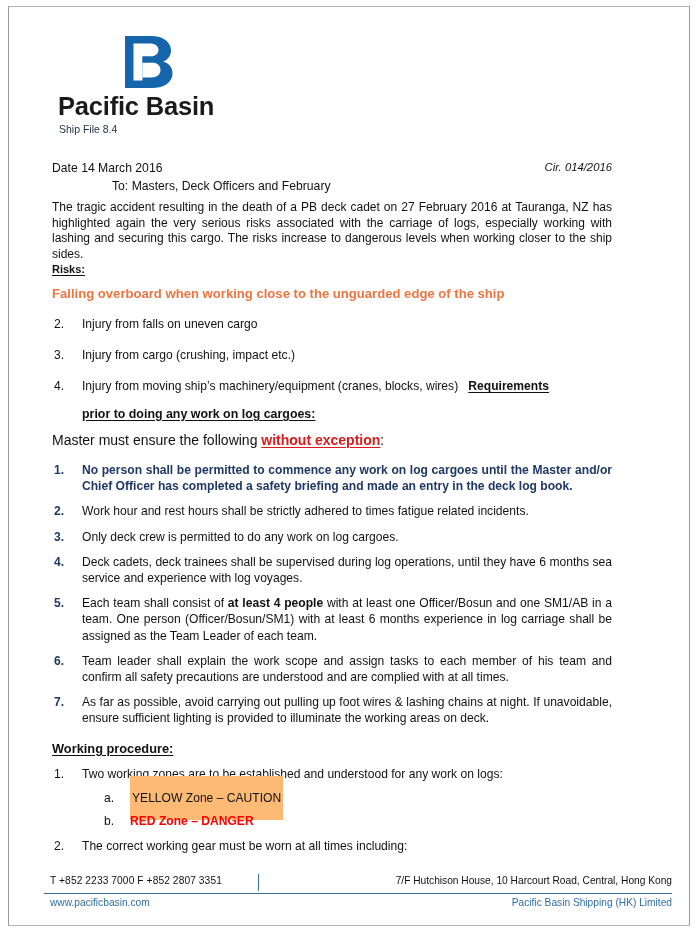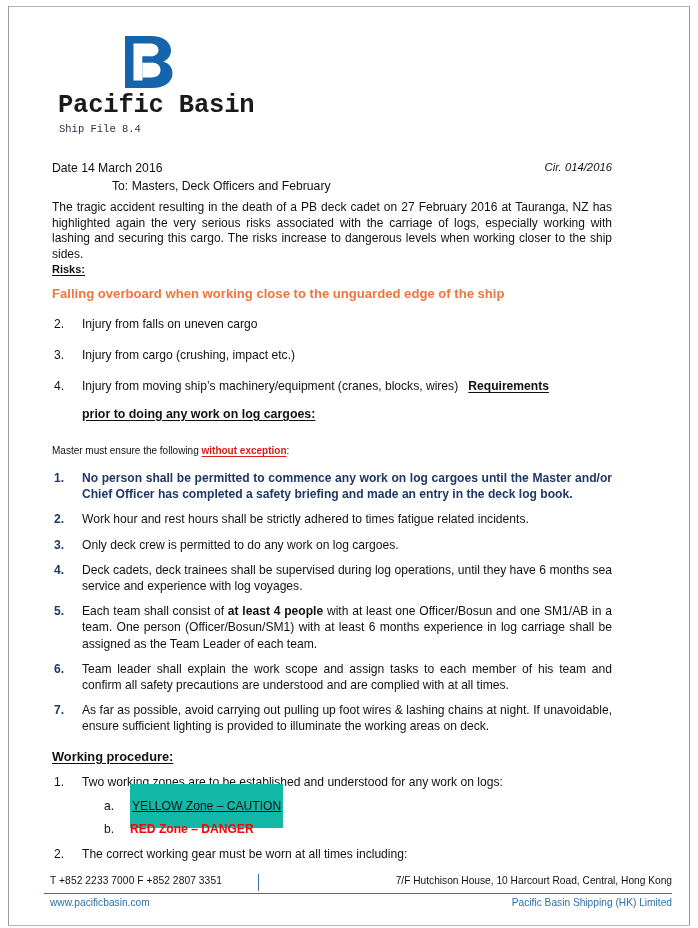--- a/index.html
+++ b/index.html
@@ -48,21 +48,20 @@
     position: absolute;
     left: 52px;
     top: 0;
     width: 560px;
   }
 
   
   .letterhead {
     padding-top: 34px;
     padding-left: 3px;
-    font-family: Liberation Mono, monospace;
   }
   .logo-mark {
     width: 60px;
     height: 56px;
     display: block;
     margin-left: 62px;
   }
   .brand-name {
     font-size: 25.5px;
     font-weight: bold;
@@ -173,22 +172,22 @@
   .req-head-line2 {
     margin-top: 12px;
     padding-left: 30px;
     font-size: 12.4px;
     font-weight: bold;
     color: #111;
     text-decoration: underline;
     text-underline-offset: 2px;
   }
   .master-line {
-    margin-top: 24px;
-    font-size: 10px;
+    margin-top: 11px;
+    font-size: 14px;
     color: #111;
   }
   .without-exception {
     color: #d91b1b;
     font-weight: bold;
     text-decoration: underline;
     text-underline-offset: 2px;
   }
   .bold-inline { font-weight: bold; }
 
@@ -210,24 +209,23 @@
     font-size: 12.1px;
     color: #111;
   }
   .sub-li > .num {
     position: absolute;
     left: 52px;
     top: 0;
     color: #111;
   }
   .zone-yellow {
-    background: #14b8a6;
+    background: #fdba74;
     color: #111;
     padding: 15px 2px;
-    text-decoration: underline;
   }
   .zone-red {
     color: #ff0000;
     font-weight: bold;
   }
 
   
   .footer {
     position: absolute;
     left: 44px;

